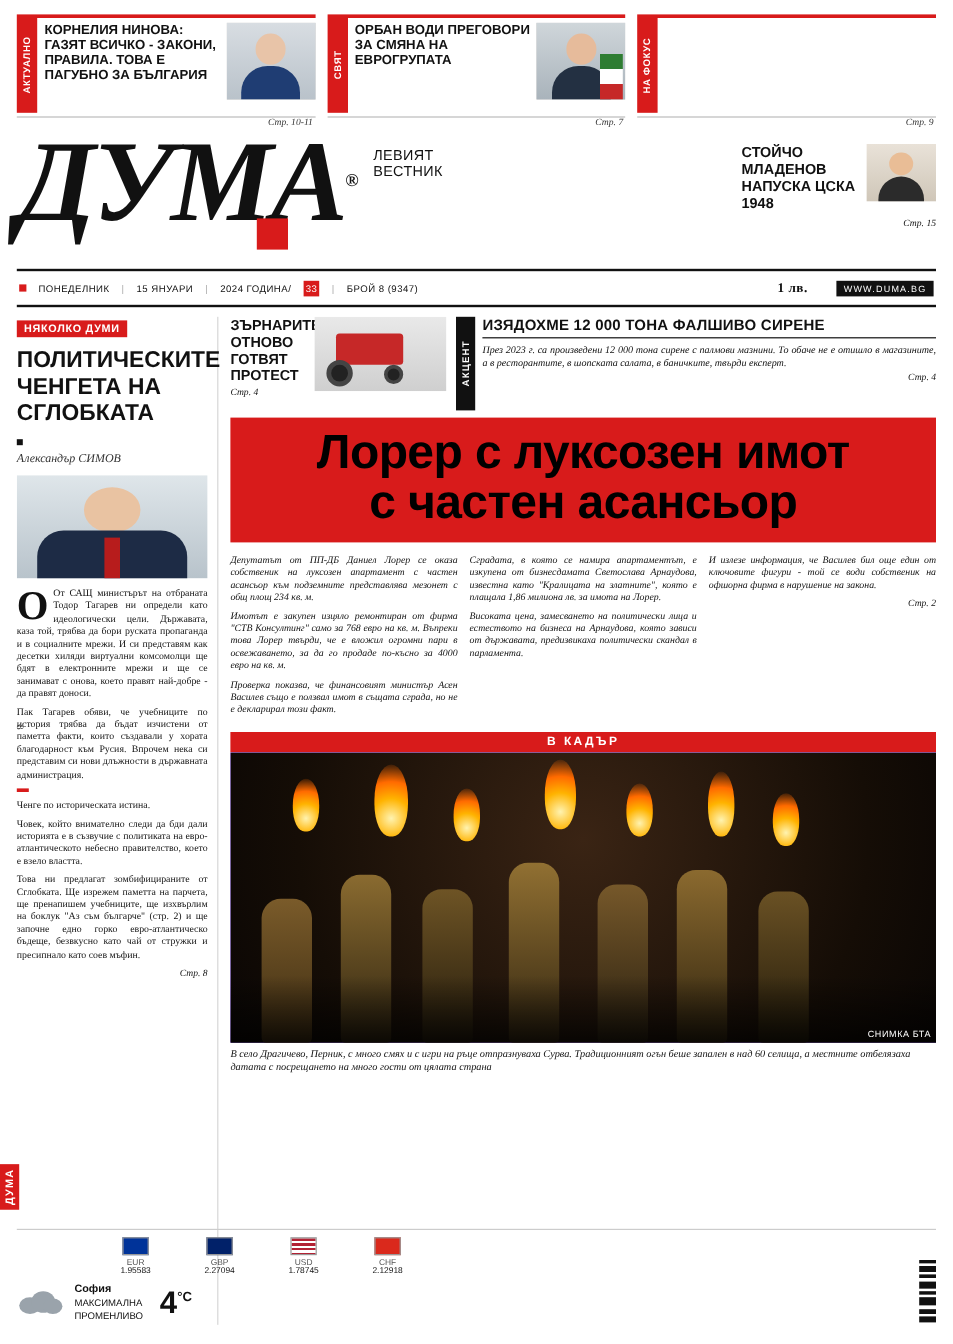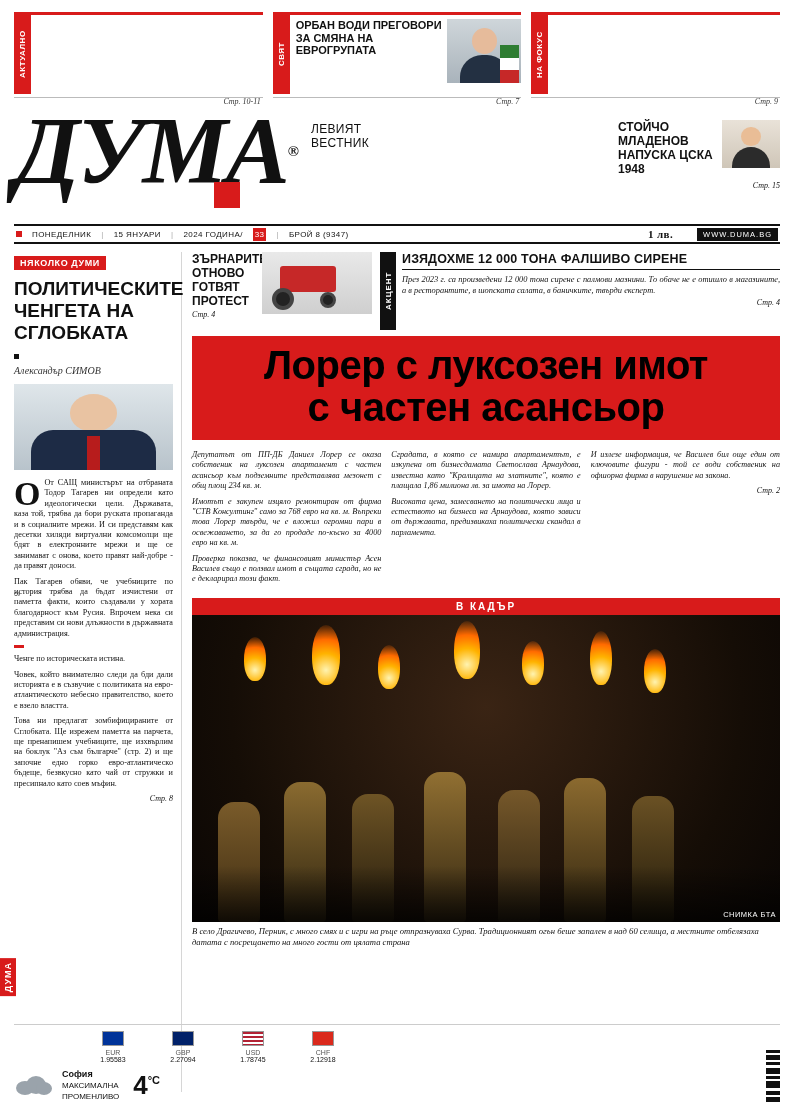--- a/index.html
+++ b/index.html
@@ -60,21 +60,21 @@
   .mast-right-text {
     font-family: "Liberation Sans", sans-serif; font-weight: bold; font-size: 12px;
     line-height: 14px; text-transform: uppercase; text-align: left; width: 96px;
   }
   .mast-photo { width: 58px; height: 48px; overflow:hidden; }
   .mast-page { position: absolute; right: 0; bottom: -14px; font-size: 8px; font-style: italic; }
 
   
   .dateline {
     margin-top: 6px; border-top: 2px solid #111; border-bottom: 2px solid #111;
-    height: 20px; display: flex; align-items: center;
+    height: 32px; display: flex; align-items: center;
     font-family: "Liberation Sans", sans-serif; font-size: 8px; letter-spacing: .4px;
     text-transform: uppercase; color: #111; gap: 10px; padding: 0 2px;
   }
   .dateline .sq { width: 6px; height: 6px; background: #d81b1b; }
   .dateline .sep { color: #aaa; }
   .dateline .year-hl { background: #d81b1b; color: #fff; padding: 2px 2px; }
   .dateline .price { margin-left: auto; margin-right: 14px; font-family: "Liberation Serif", serif; font-weight: bold; font-size: 11px; text-transform: none;}
   .dateline .site { background:#111; color:#fff; font-size:7.5px; padding: 2px 6px; letter-spacing:1px; }
 
   
@@ -155,21 +155,21 @@
   .story-cols .c { flex: 1; font-size: 8.2px; line-height: 10.4px; text-align: justify; }
   .story-cols .c p { margin: 0 0 5px 0; font-style: italic; }
   .story-page { text-align: right; font-size: 8px; font-style: italic; }
 
   
   .kadar-bar {
     background: #d81b1b; color: #fff; text-align: center;
     font-family:"Liberation Sans", sans-serif; font-weight: bold;
     font-size: 10px; letter-spacing: 2px; padding: 3px 0; margin-top: 8px;
   }
-  .photo-big { height: 307px; position: relative; overflow: hidden; background: #8b5cf6; }
+  .photo-big { height: 242px; position: relative; overflow: hidden; background: #8b5cf6; }
   .photo-credit {
     position: absolute; right: 4px; bottom: 3px; color: #fff; font-size: 7.5px;
     font-family:"Liberation Sans", sans-serif; letter-spacing: .5px;
   }
   .caption { font-size: 8.6px; line-height: 11px; margin-top: 4px; font-style: italic; }
 
   
   .footer { position: absolute; left: 14px; right: 14px; bottom: 6px; height: 90px; border-top: 1px solid #ccc; padding-top: 6px; }
   .rates { display: flex; gap: 16px; align-items: flex-start; }
   .rate { text-align: center; width: 54px; }
@@ -193,20 +193,30 @@
 </style>
 </head>
 <body>
 
 <div class="page">
 
   <div class="teasers">
 
     <div class="teaser">
       <div class="teaser-tag">АКТУАЛНО</div>
+      <div class="teaser-body">
+        <div class="teaser-head">КОРНЕЛИЯ НИНОВА: ГАЗЯТ ВСИЧКО - ЗАКОНИ, ПРАВИЛА. ТОВА Е ПАГУБНО ЗА БЪЛГАРИЯ</div>
+        <div class="teaser-photo">
+          <div class="ph">
+              <div class="bg" style="background:linear-gradient(#d8dde2,#b9c2ca)"></div>
+          <div class="head" style="background:#e8c4a8"></div>
+              <div class="body" style="background:#1f3d73"></div>
+            </div>
+        </div>
+      </div>
       <div class="teaser-page">Стр. 10-11</div>
       <div class="teaser-rule"></div>
     </div>
 
     <div class="teaser">
       <div class="teaser-tag">СВЯТ</div>
       <div class="teaser-body">
         <div class="teaser-head">ОРБАН ВОДИ ПРЕГОВОРИ ЗА СМЯНА НА ЕВРОГРУПАТА</div>
         <div class="teaser-photo">
           <div class="ph">

